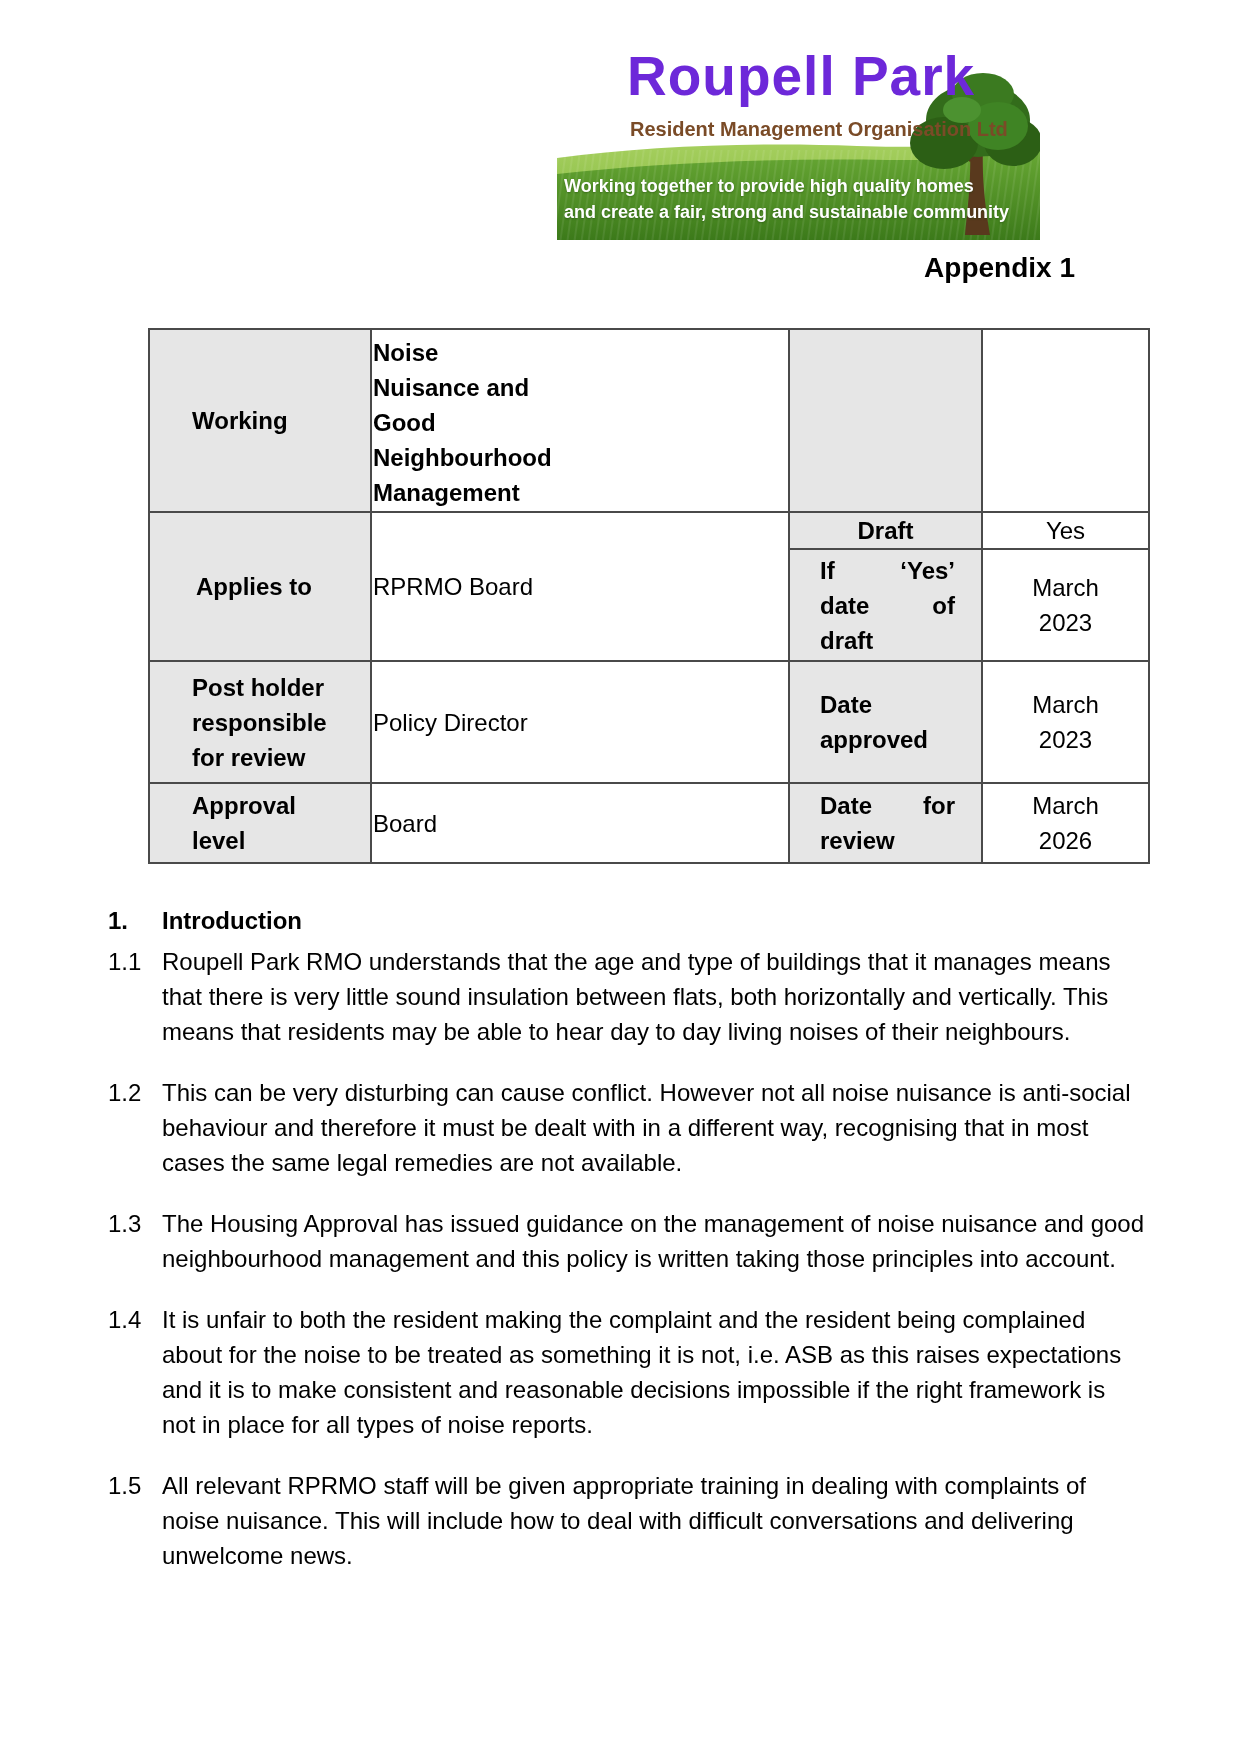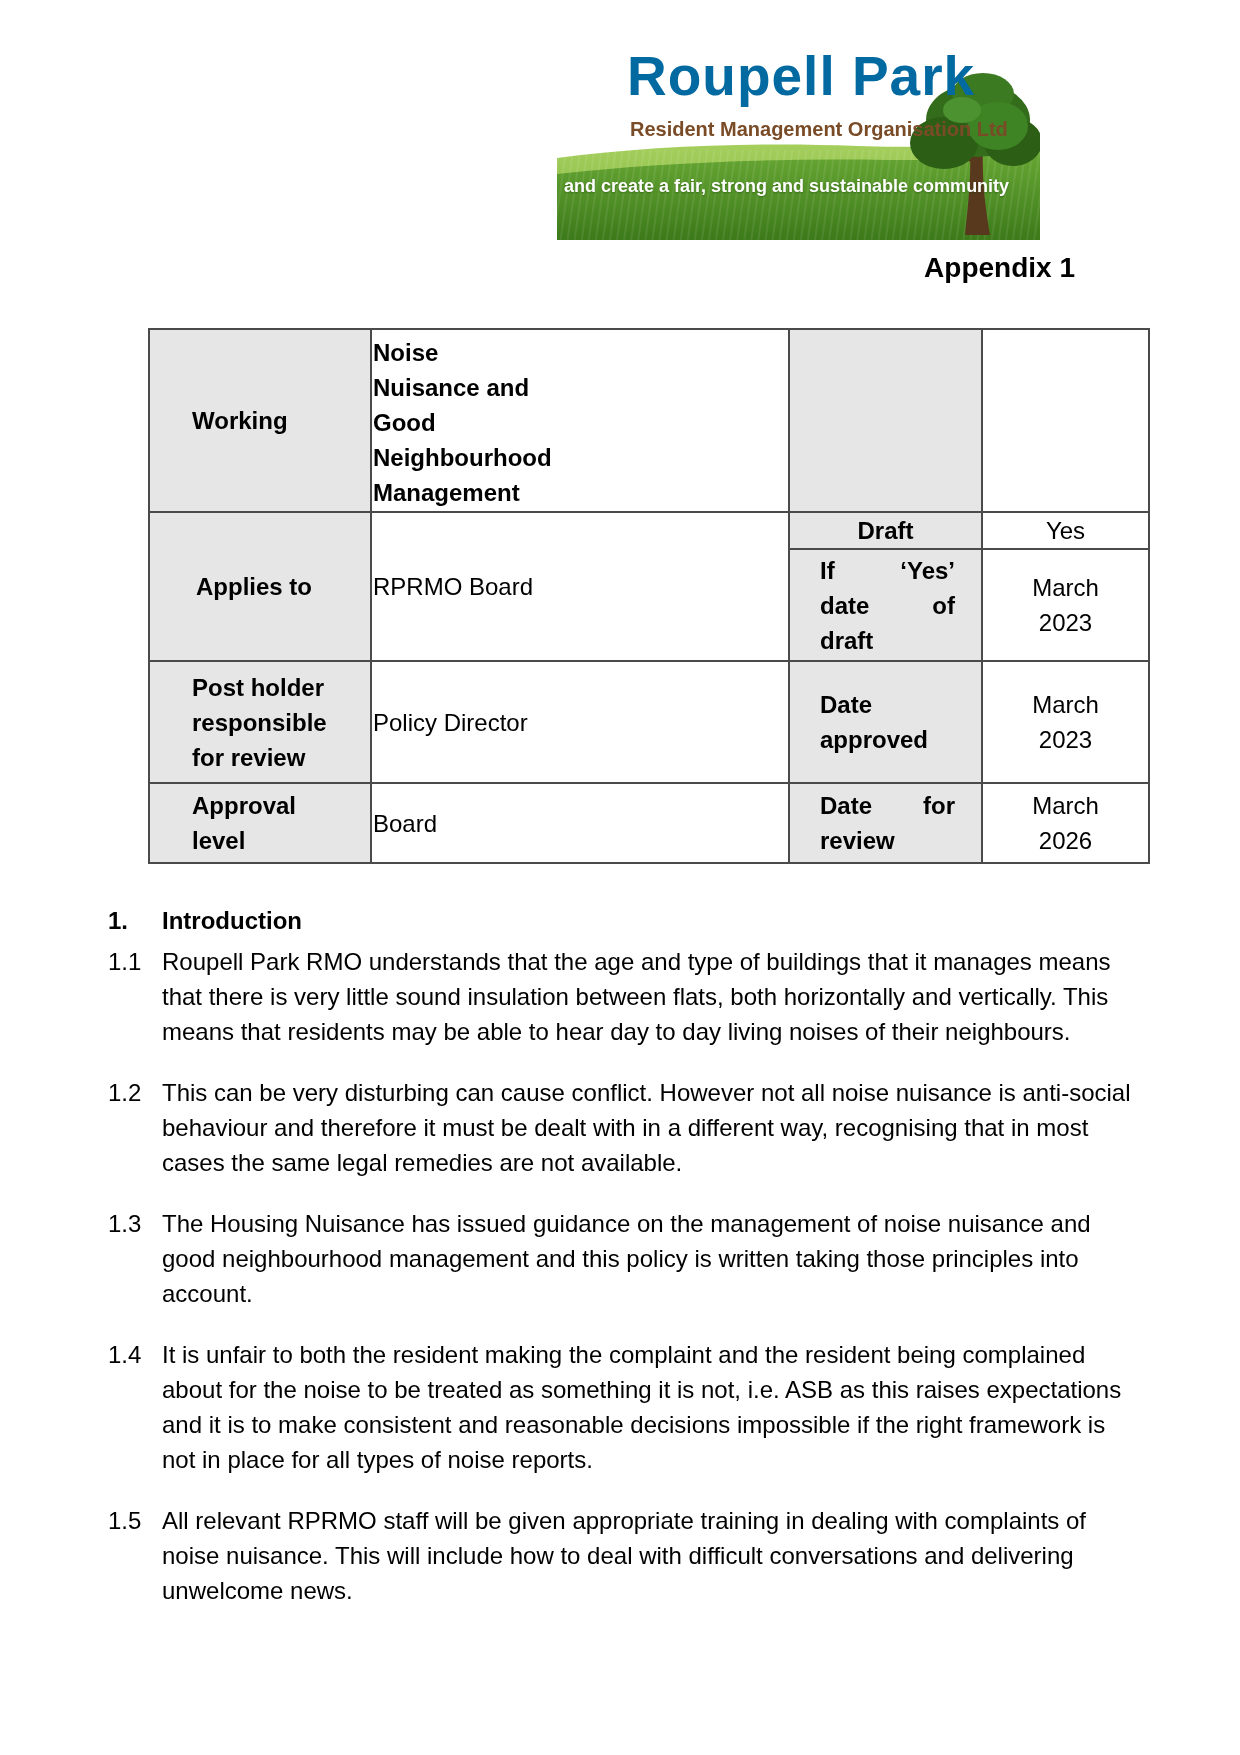--- a/index.html
+++ b/index.html
@@ -2,21 +2,21 @@
 <html><head>
 <meta charset="utf-8">
 <style>
   html,body{margin:0;padding:0;background:#fff;}
   .page{position:relative;width:1240px;height:1755px;background:#ffffff;overflow:hidden;
         font-family:"Liberation Sans","DejaVu Sans",sans-serif;color:#000;}
 
   
   .logo-box{position:absolute;left:557px;top:42px;width:483px;height:198px;overflow:hidden;background:#fff;}
   .logo-title{position:absolute;left:70px;top:2px;font-size:55px;font-weight:bold;
-              letter-spacing:1px;color:#0369a1;white-space:nowrap;}
+              letter-spacing:1px;color:#6d28d9;white-space:nowrap;}
   .logo-subtitle{position:absolute;left:73px;top:76px;font-size:20px;font-weight:bold;
                  color:#7a4b27;white-space:nowrap;}
   .grass-svg{position:absolute;left:0;top:0;width:483px;height:198px;}
   .logo-tagline{position:absolute;left:7px;top:131px;width:470px;font-size:18px;font-weight:bold;
                 color:#ffffff;line-height:26px;text-shadow:0 1px 2px rgba(20,60,0,.45);}
 
   
   .appendix{position:absolute;top:252px;right:165px;font-size:28px;font-weight:bold;}
 
   
@@ -69,20 +69,21 @@
         <ellipse cx="387" cy="101" rx="34" ry="26" fill="#2c5f15"></ellipse>
         <ellipse cx="456" cy="100" rx="29" ry="24" fill="#2c5f15"></ellipse>
         <ellipse cx="426" cy="52" rx="31" ry="21" fill="#3b7a20"></ellipse>
         <ellipse cx="441" cy="84" rx="30" ry="24" fill="#3f8424"></ellipse>
         <ellipse cx="405" cy="68" rx="19" ry="13" fill="#4c9230"></ellipse>
       </g>
     </svg>
     <div class="logo-title">Roupell Park</div>
     <div class="logo-subtitle">Resident Management Organisation Ltd</div>
     <div class="logo-tagline">
+      <div>Working together to provide high quality homes</div>
       <div>and create a fair, strong and sustainable community</div>
     </div>
   </div>
 
   <div class="appendix">Appendix 1</div>
 
   <table class="policy">
     <colgroup>
         <col style="width:222px">
         <col style="width:418px">
@@ -138,21 +139,21 @@
     <div class="para">
       <span class="num-col">1.1</span>
       <span class="para-text">Roupell Park RMO understands that the age and type of buildings that it manages means that there is very little sound insulation between flats, both horizontally and vertically. This means that residents may be able to hear day to day living noises of their neighbours.</span>
     </div>
     <div class="para">
       <span class="num-col">1.2</span>
       <span class="para-text">This can be very disturbing can cause conflict. However not all noise nuisance is anti-social behaviour and therefore it must be dealt with in a different way, recognising that in most cases the same legal remedies are not available.</span>
     </div>
     <div class="para">
       <span class="num-col">1.3</span>
-      <span class="para-text">The Housing Nuisance has issued guidance on the management of noise nuisance and good neighbourhood management and this policy is written taking those principles into account.</span>
+      <span class="para-text">The Housing Approval has issued guidance on the management of noise nuisance and good neighbourhood management and this policy is written taking those principles into account.</span>
     </div>
     <div class="para">
       <span class="num-col">1.4</span>
       <span class="para-text">It is unfair to both the resident making the complaint and the resident being complained about for the noise to be treated as something it is not, i.e. ASB as this raises expectations and it is to make consistent and reasonable decisions impossible if the right framework is not in place for all types of noise reports.</span>
     </div>
     <div class="para">
       <span class="num-col">1.5</span>
       <span class="para-text">All relevant RPRMO staff will be given appropriate training in dealing with complaints of noise nuisance. This will include how to deal with difficult conversations and delivering unwelcome news.</span>
     </div>
   </div>

